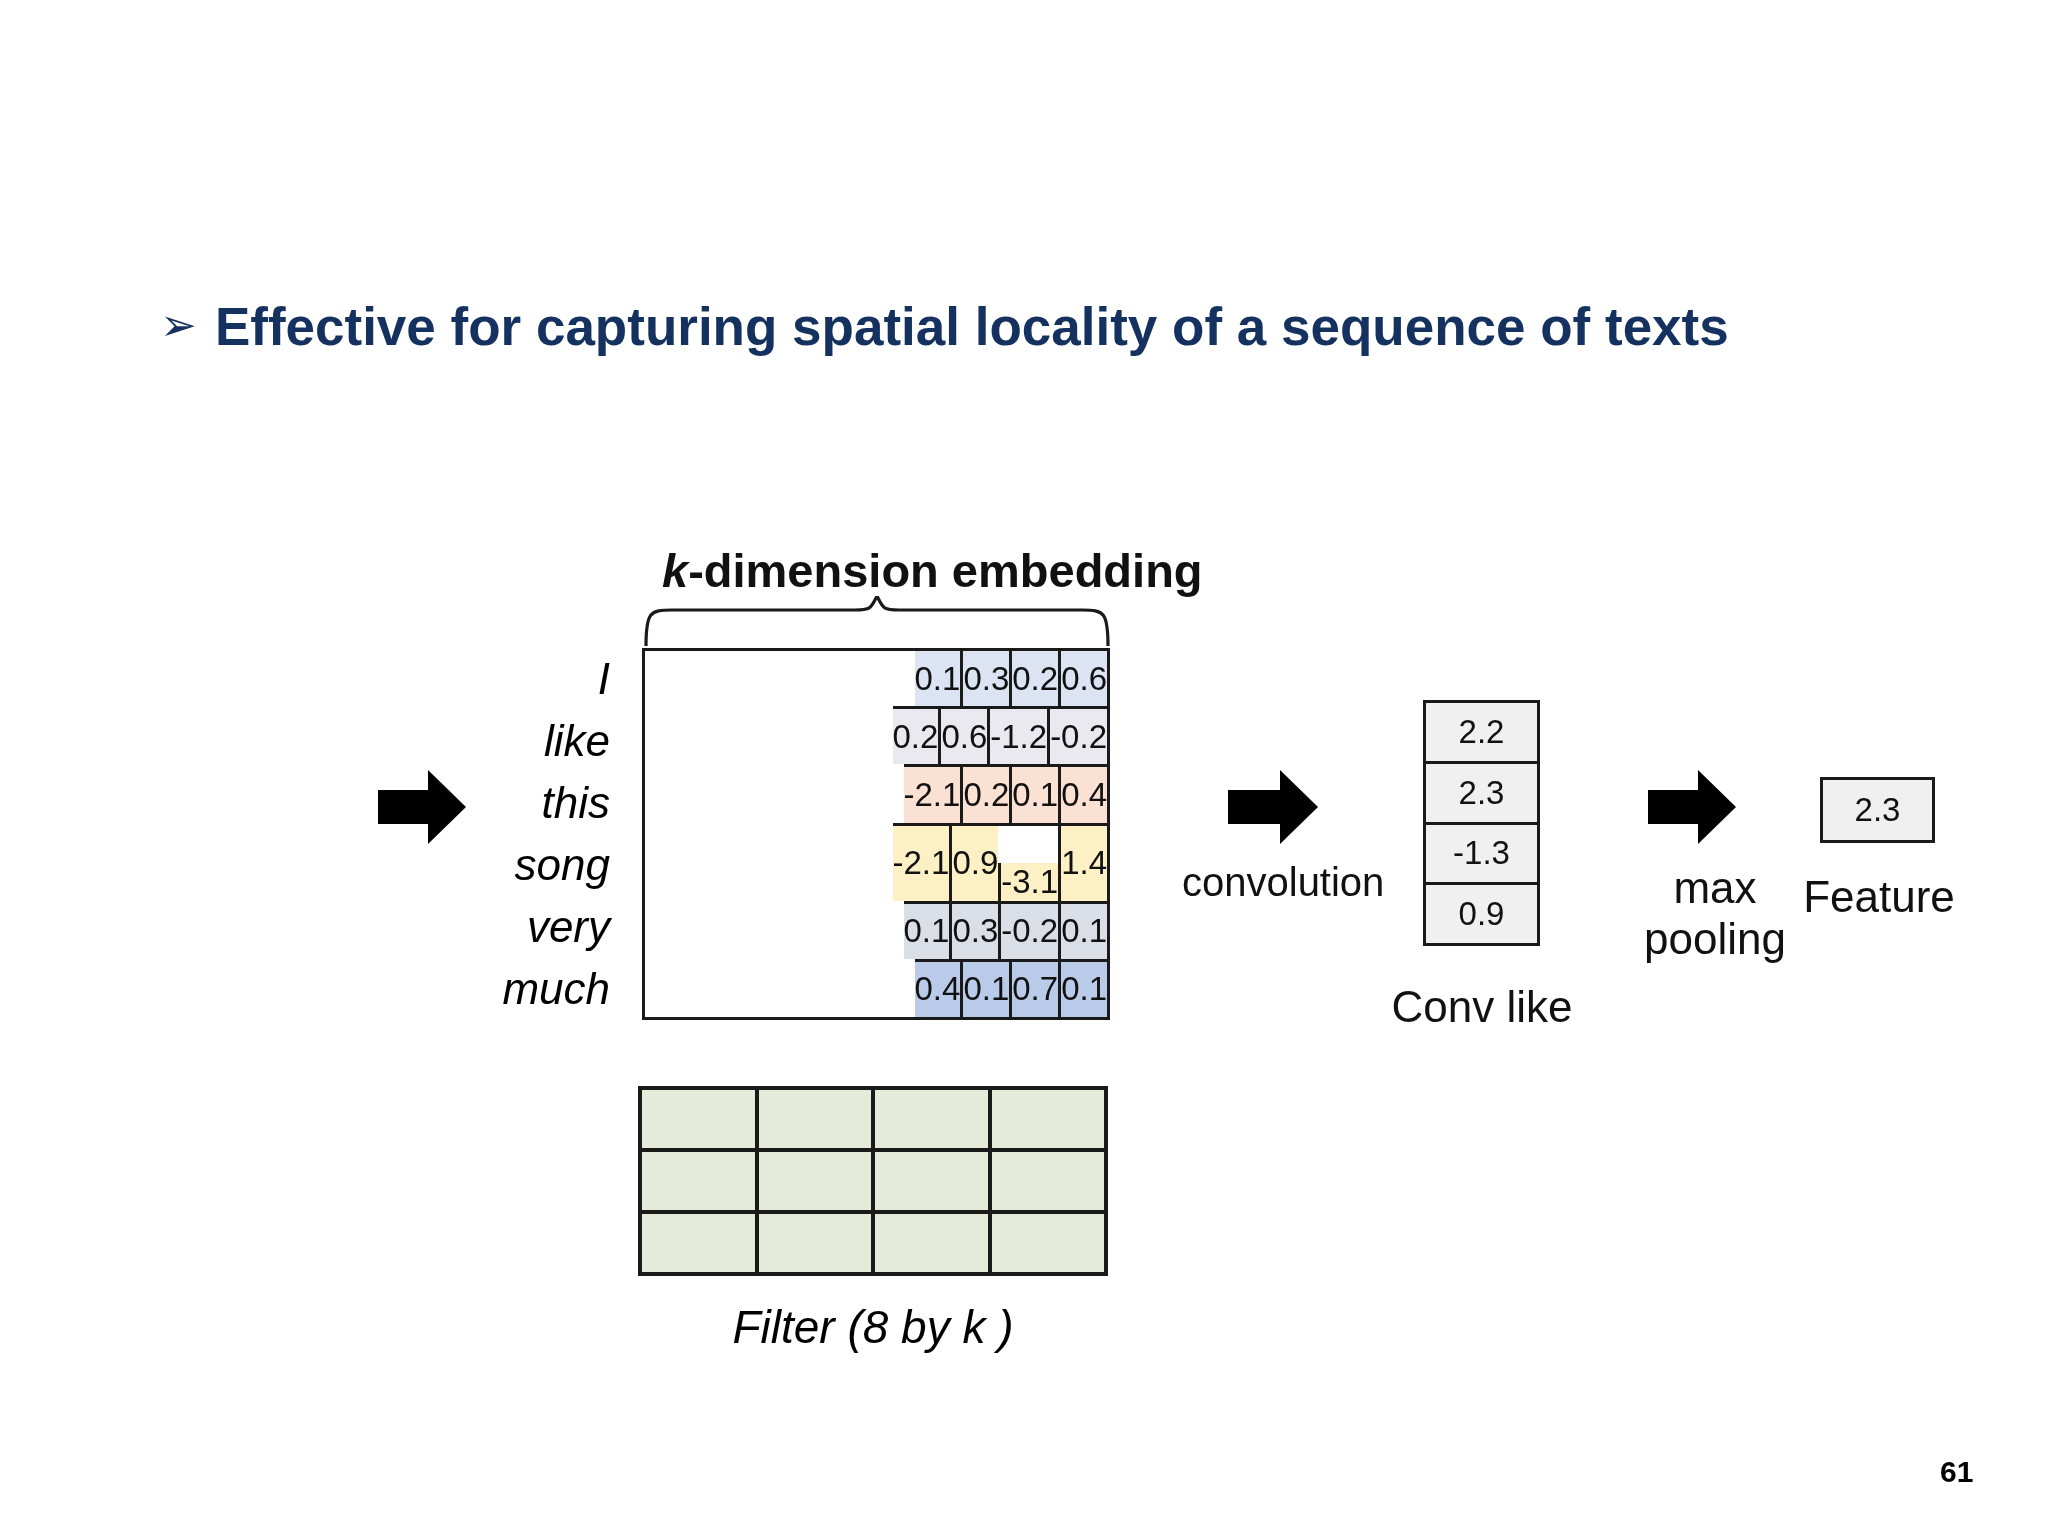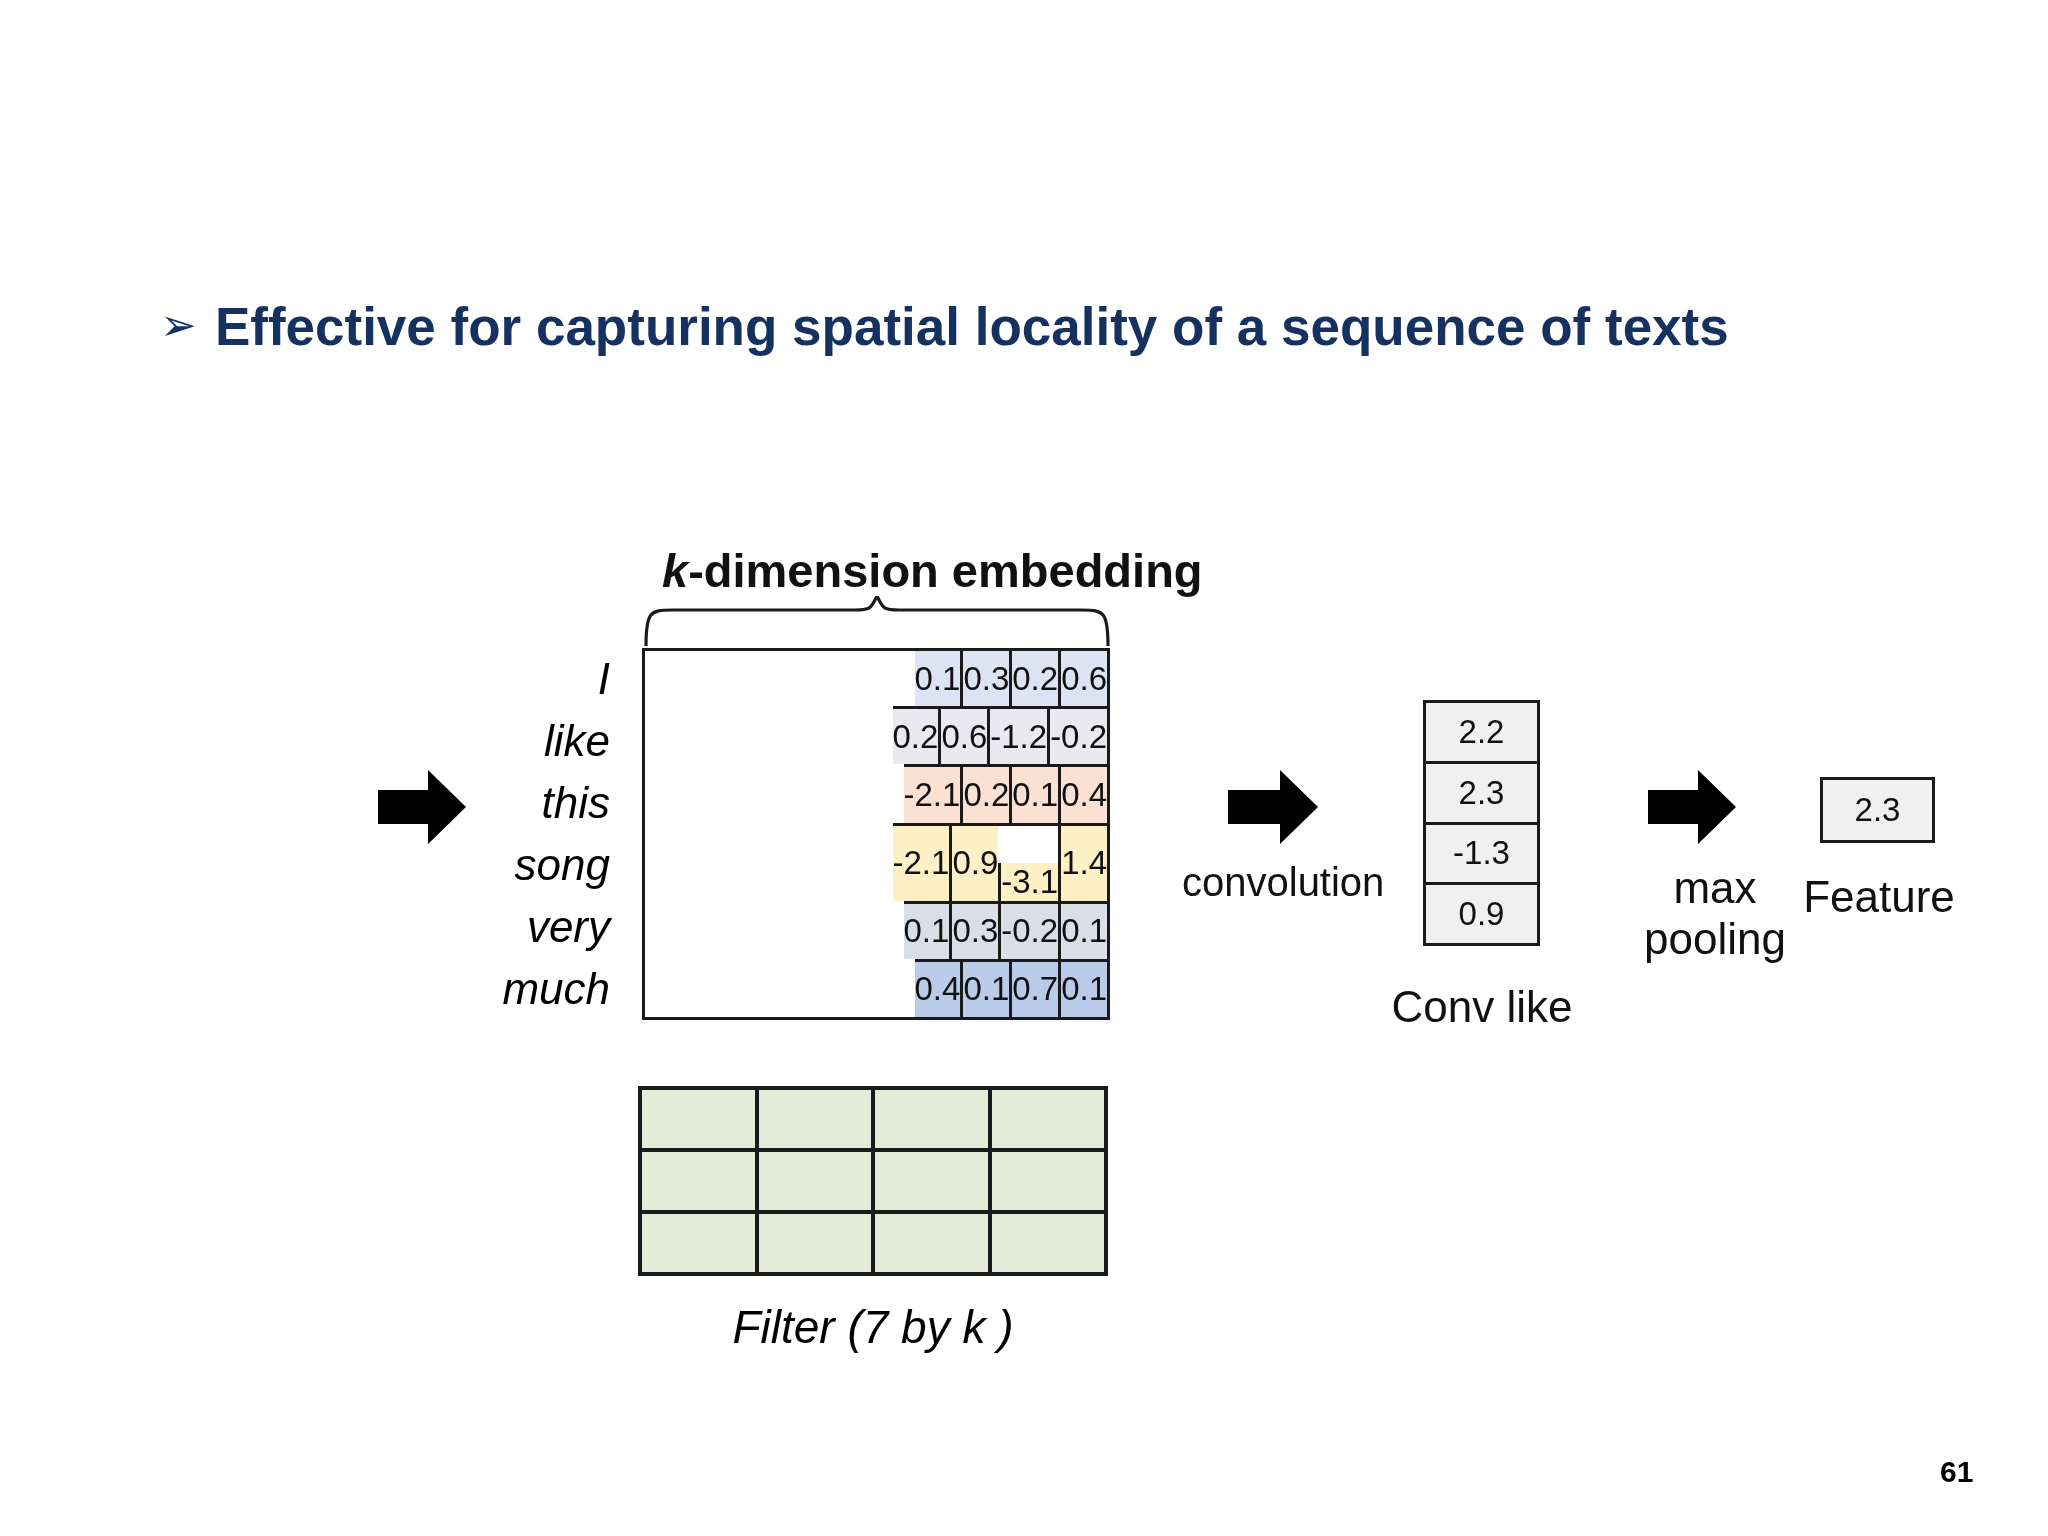--- a/index.html
+++ b/index.html
@@ -368,21 +368,21 @@
       <div class="filter-cell" style="background: rgb(228, 236, 217);"></div>
       <div class="filter-cell" style="background: rgb(228, 236, 217);"></div>
     </div>
     <div class="filter-row">
       <div class="filter-cell" style="background: rgb(228, 236, 217);"></div>
       <div class="filter-cell" style="background: rgb(228, 236, 217);"></div>
       <div class="filter-cell" style="background: rgb(228, 236, 217);"></div>
       <div class="filter-cell" style="background: rgb(228, 236, 217);"></div>
     </div>
   </div>
-  <div id="filter-caption">Filter (7 by k )</div>
+  <div id="filter-caption">Filter (8 by k )</div>
 
   <div class="block-arrow" style="left:1228px; top:770px;">
     <svg width="90" height="74" viewBox="0 0 90 74">
       <polygon points="0,20 52,20 52,0 90,37 52,74 52,54 0,54" fill="#000000"></polygon>
     </svg>
   </div>
   <div id="convolution-label">convolution</div>
 
   <div id="conv-layer">
     <div class="conv-cell" style="background: rgb(240, 240, 240);">2.2</div>

